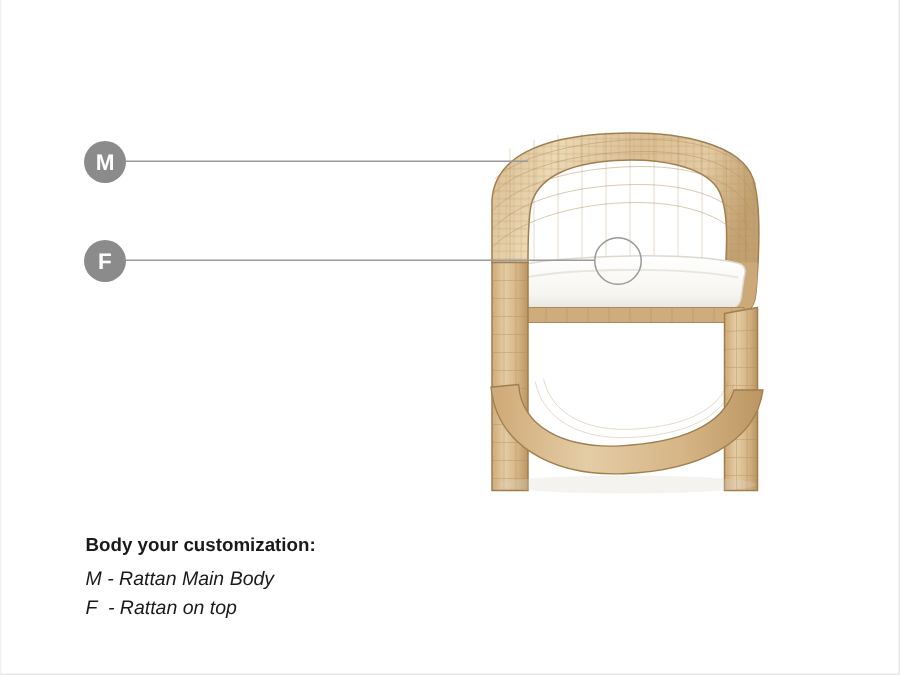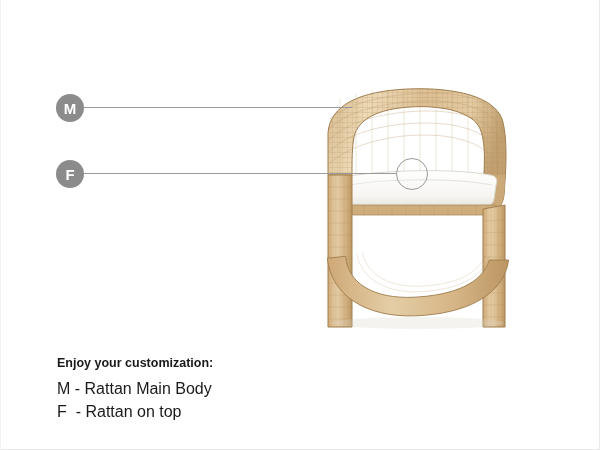--- a/index.html
+++ b/index.html
@@ -94,25 +94,26 @@
     width: 330px;
   }
   #caption-title {
     font-size: 12.5px;
     font-weight: bold;
     color: #1a1a1a;
     margin: 0 0 6px 0;
     line-height: 1.2;
   }
   .caption-line {
-    font-size: 16px;
+    font-size: 13px;
     color: #1a1a1a;
     line-height: 1.45;
     margin: 0;
     white-space: pre;
+    font-style: italic;
   }
 
   
   #chair {
     position: absolute;
     left: 300px;
     top: 75px;
     width: 240px;
     height: 270px;
   }
@@ -257,18 +258,18 @@
   <div class="hotspot-circle" id="hotspot-f"></div>
 
   <div class="marker" id="marker-m">
     <span>M</span>
   </div>
   <div class="marker" id="marker-f">
     <span>F</span>
   </div>
 
   <div id="caption">
-    <div id="caption-title">Enjoy your customization:</div>
+    <div id="caption-title">Body your customization:</div>
     <div class="caption-line">M - Rattan Main Body</div>
     <div class="caption-line">F  - Rattan on top</div>
   </div>
 
 </div>
 
 </body></html>

